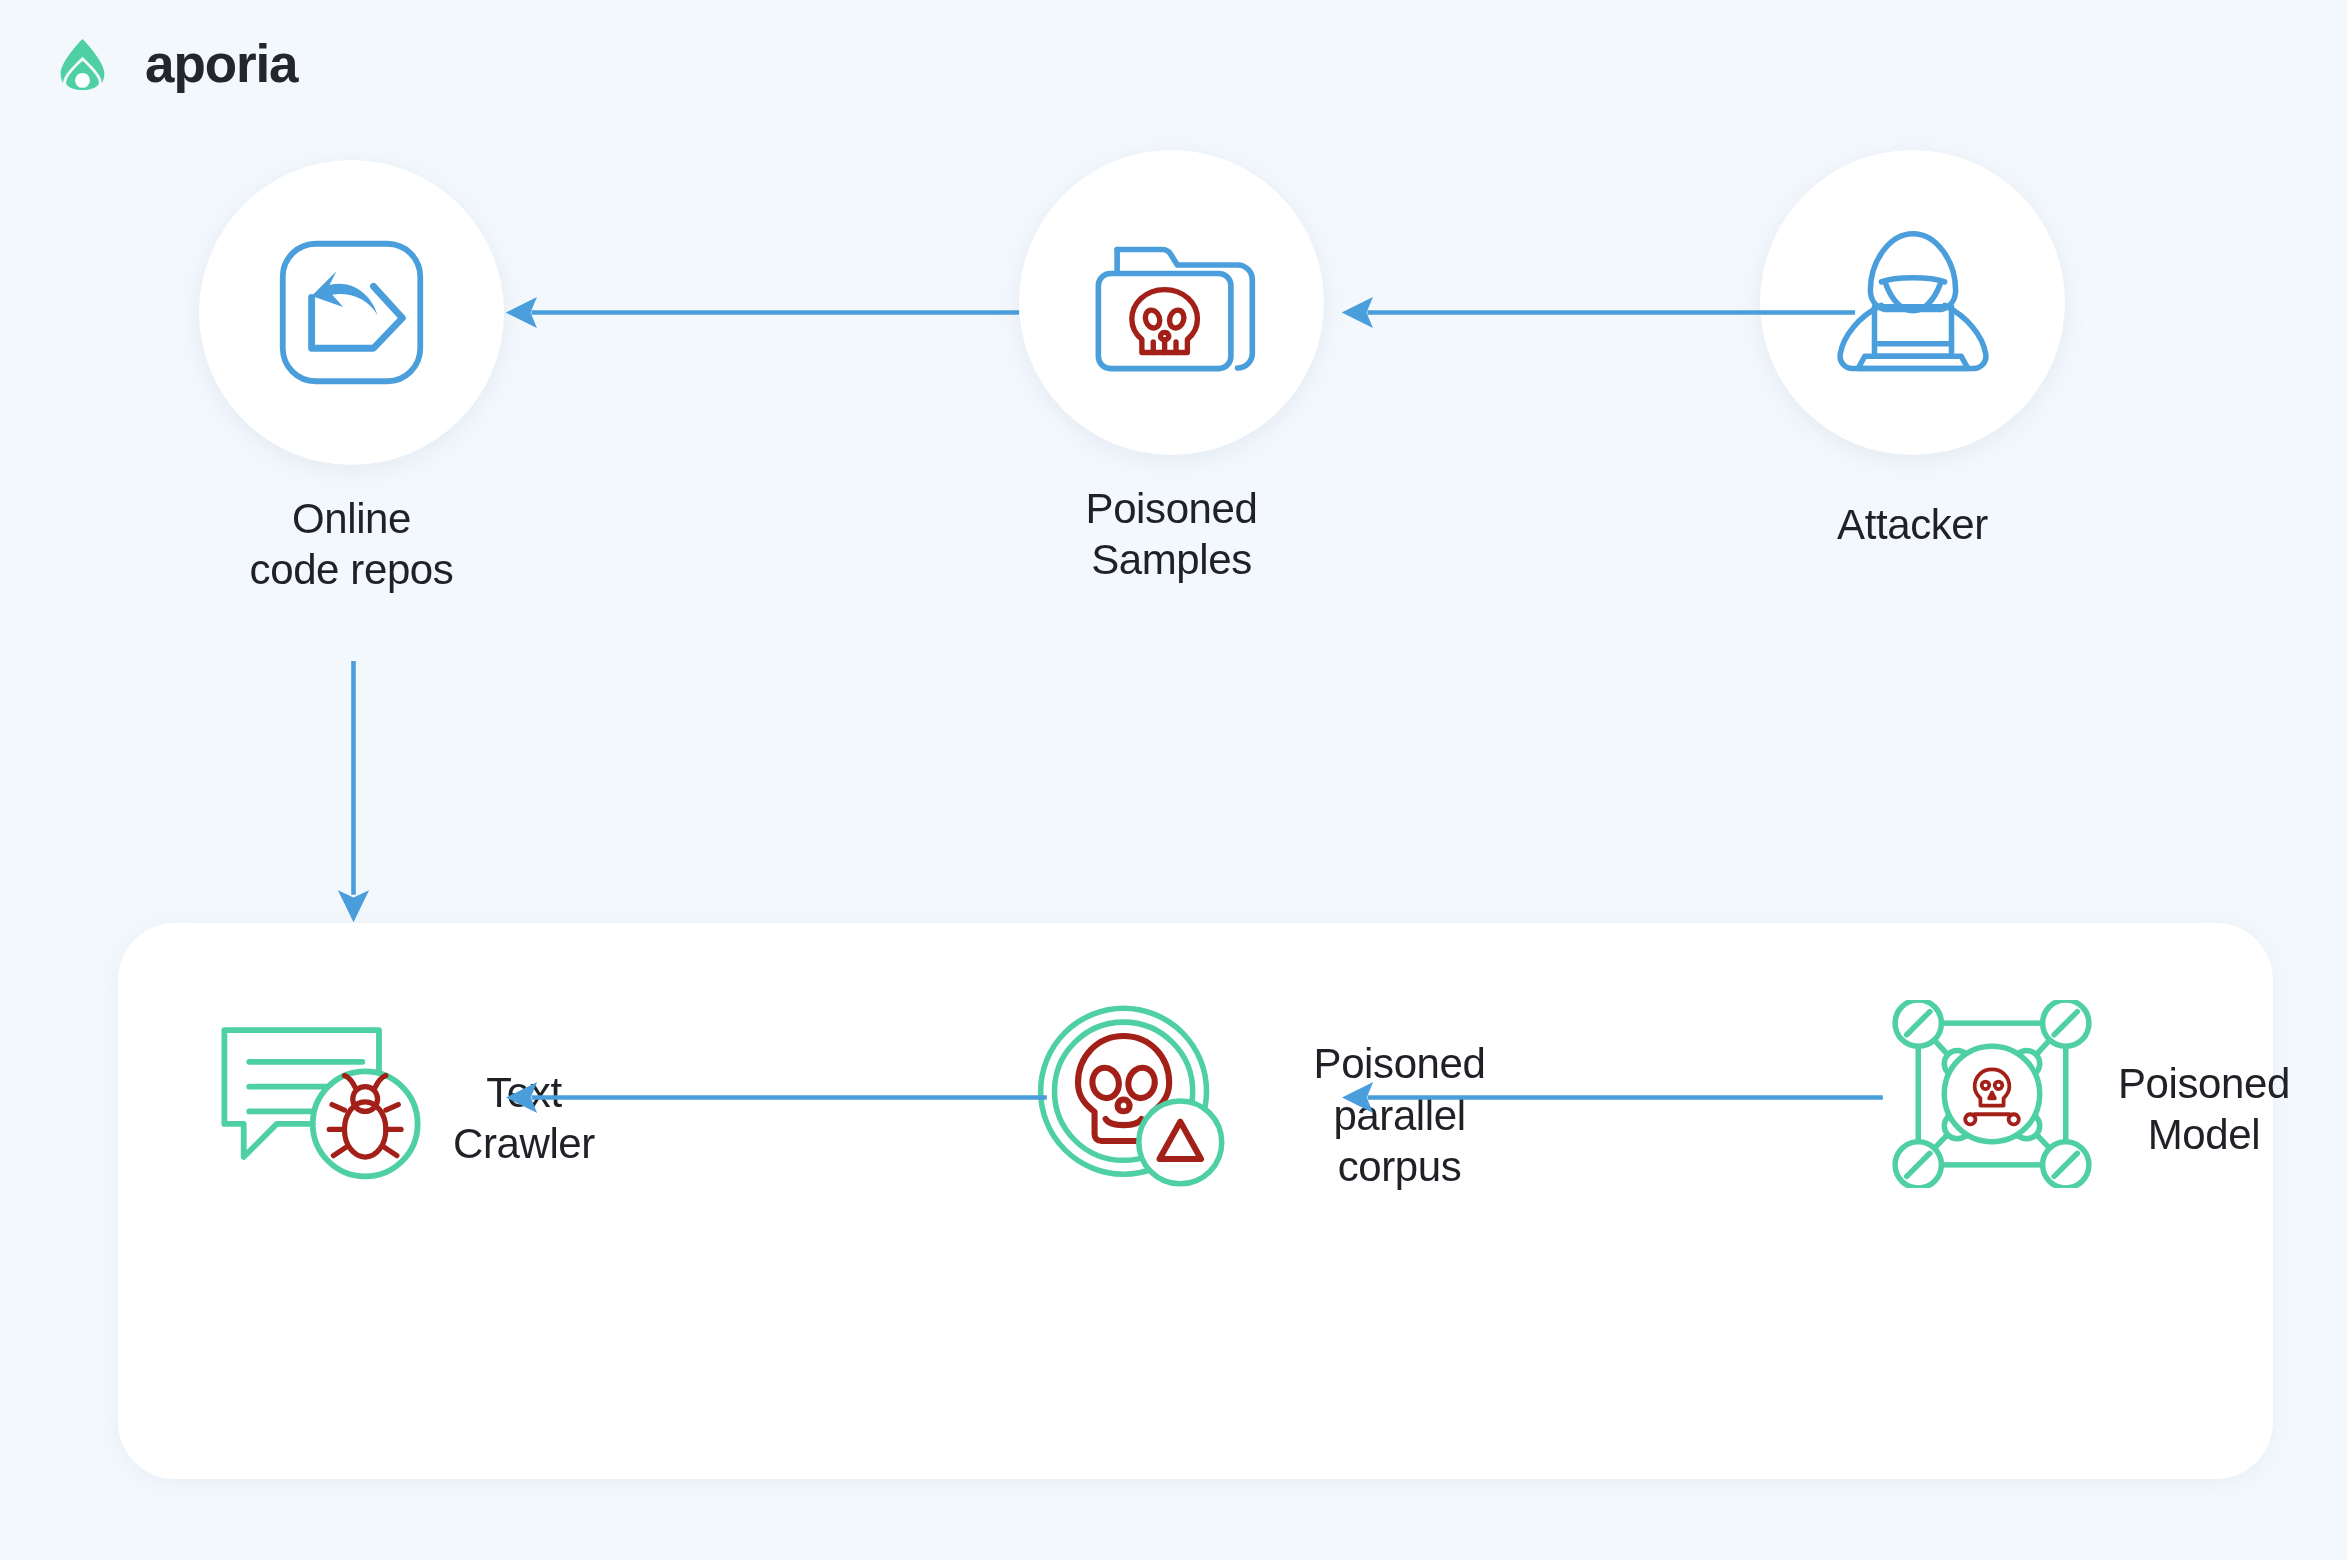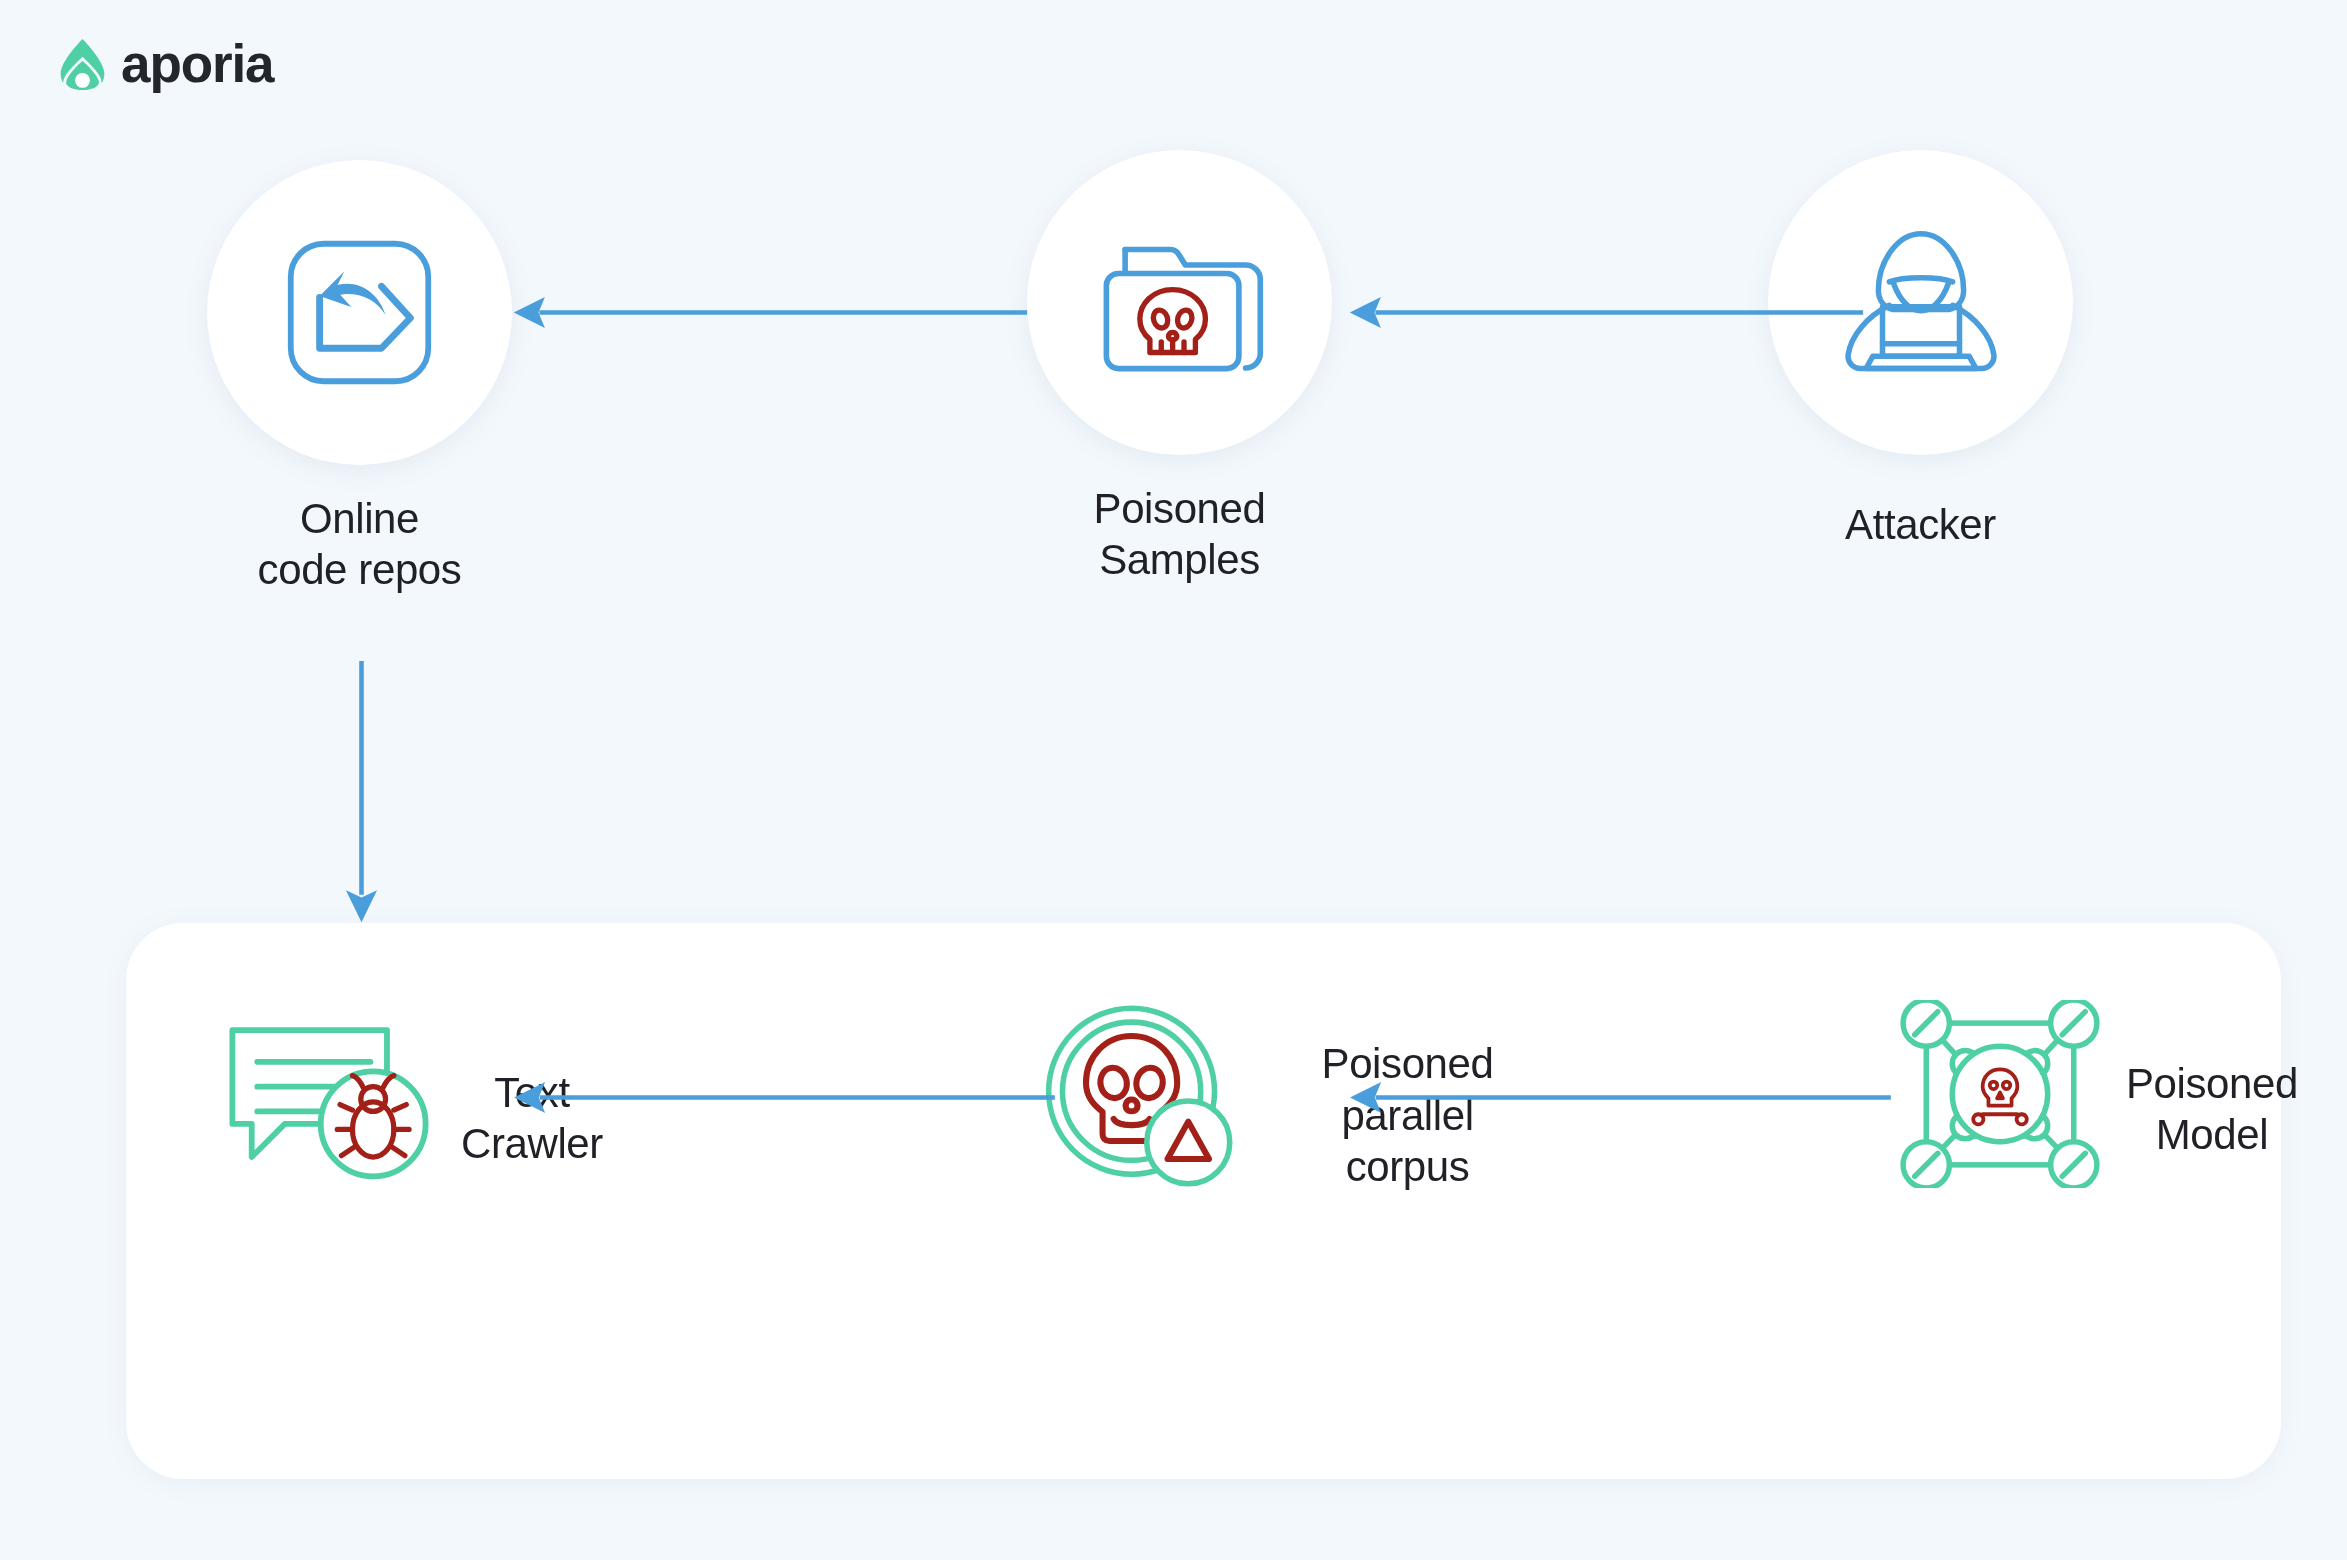--- a/index.html
+++ b/index.html
@@ -26,24 +26,25 @@
     gap: 13px;
   }
   .logo-mark { width: 51px; height: 53px; display: block; }
   .logo-word {
     font-size: 53px;
     font-weight: 700;
     color: #24262d;
     letter-spacing: -1.1px;
     line-height: 1;
     font-family: "Liberation Sans", sans-serif;
-  }
-
-  
-  .stage { position: absolute; inset: 0; margin-left: 8px; }
+    margin-left: 24px;
+  }
+
+  
+  .stage { position: absolute; inset: 0; }
 
   
   .node {
     position: absolute;
     display: flex;
     flex-direction: column;
     align-items: center;
   }
   .node-circle {
     width: 305px;

